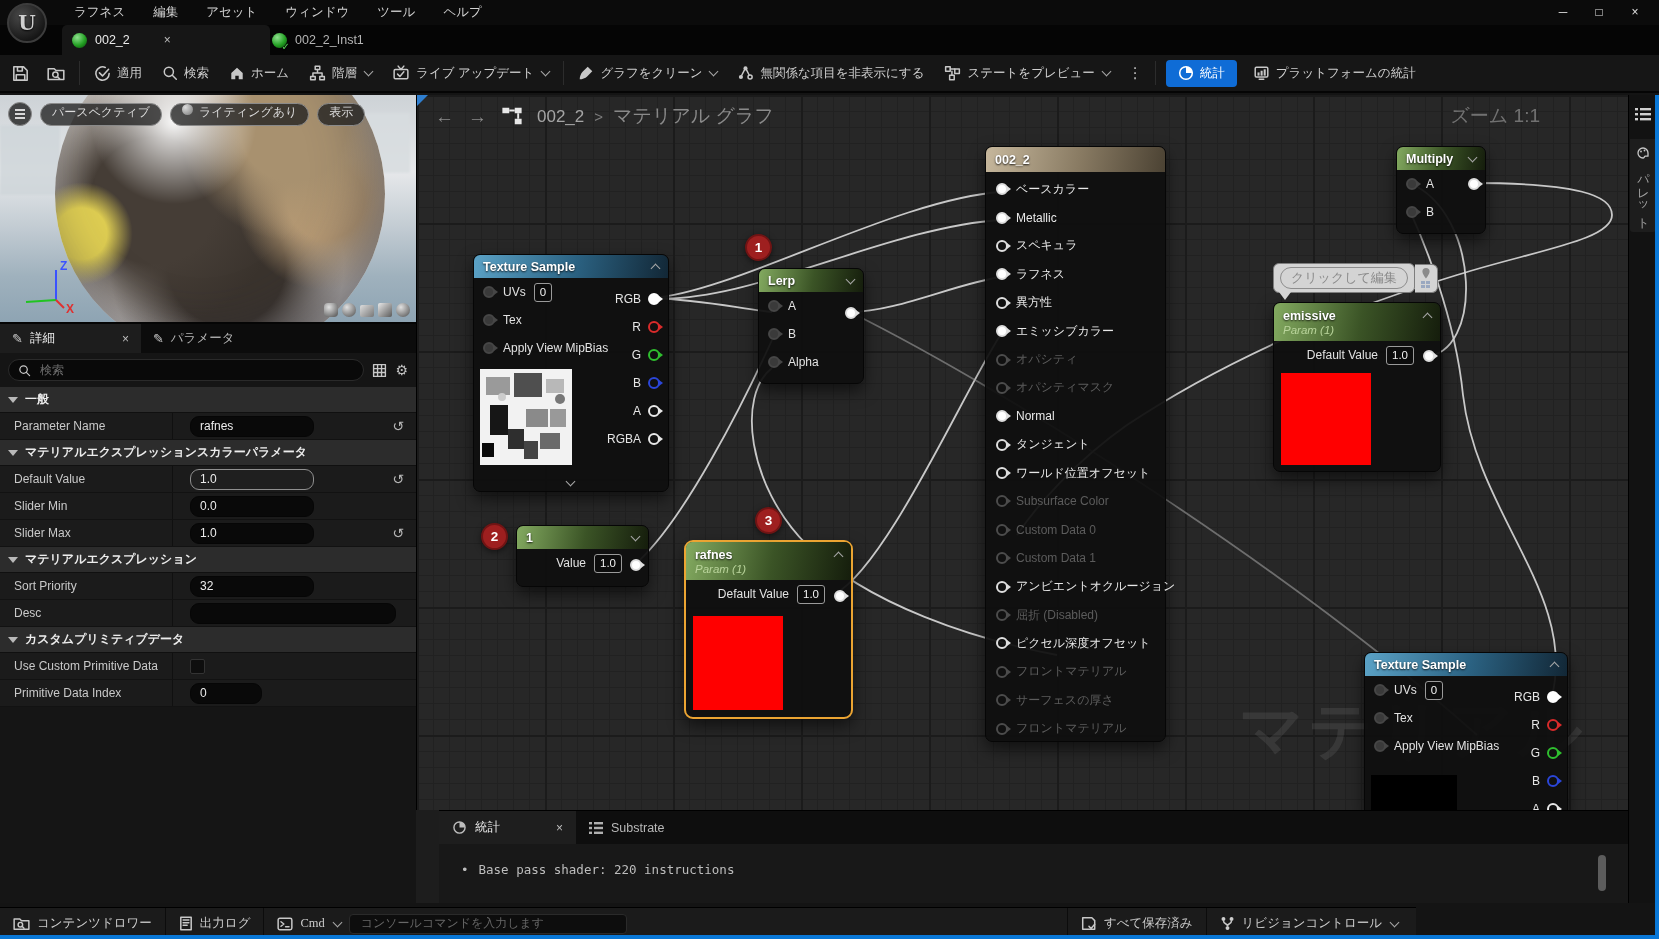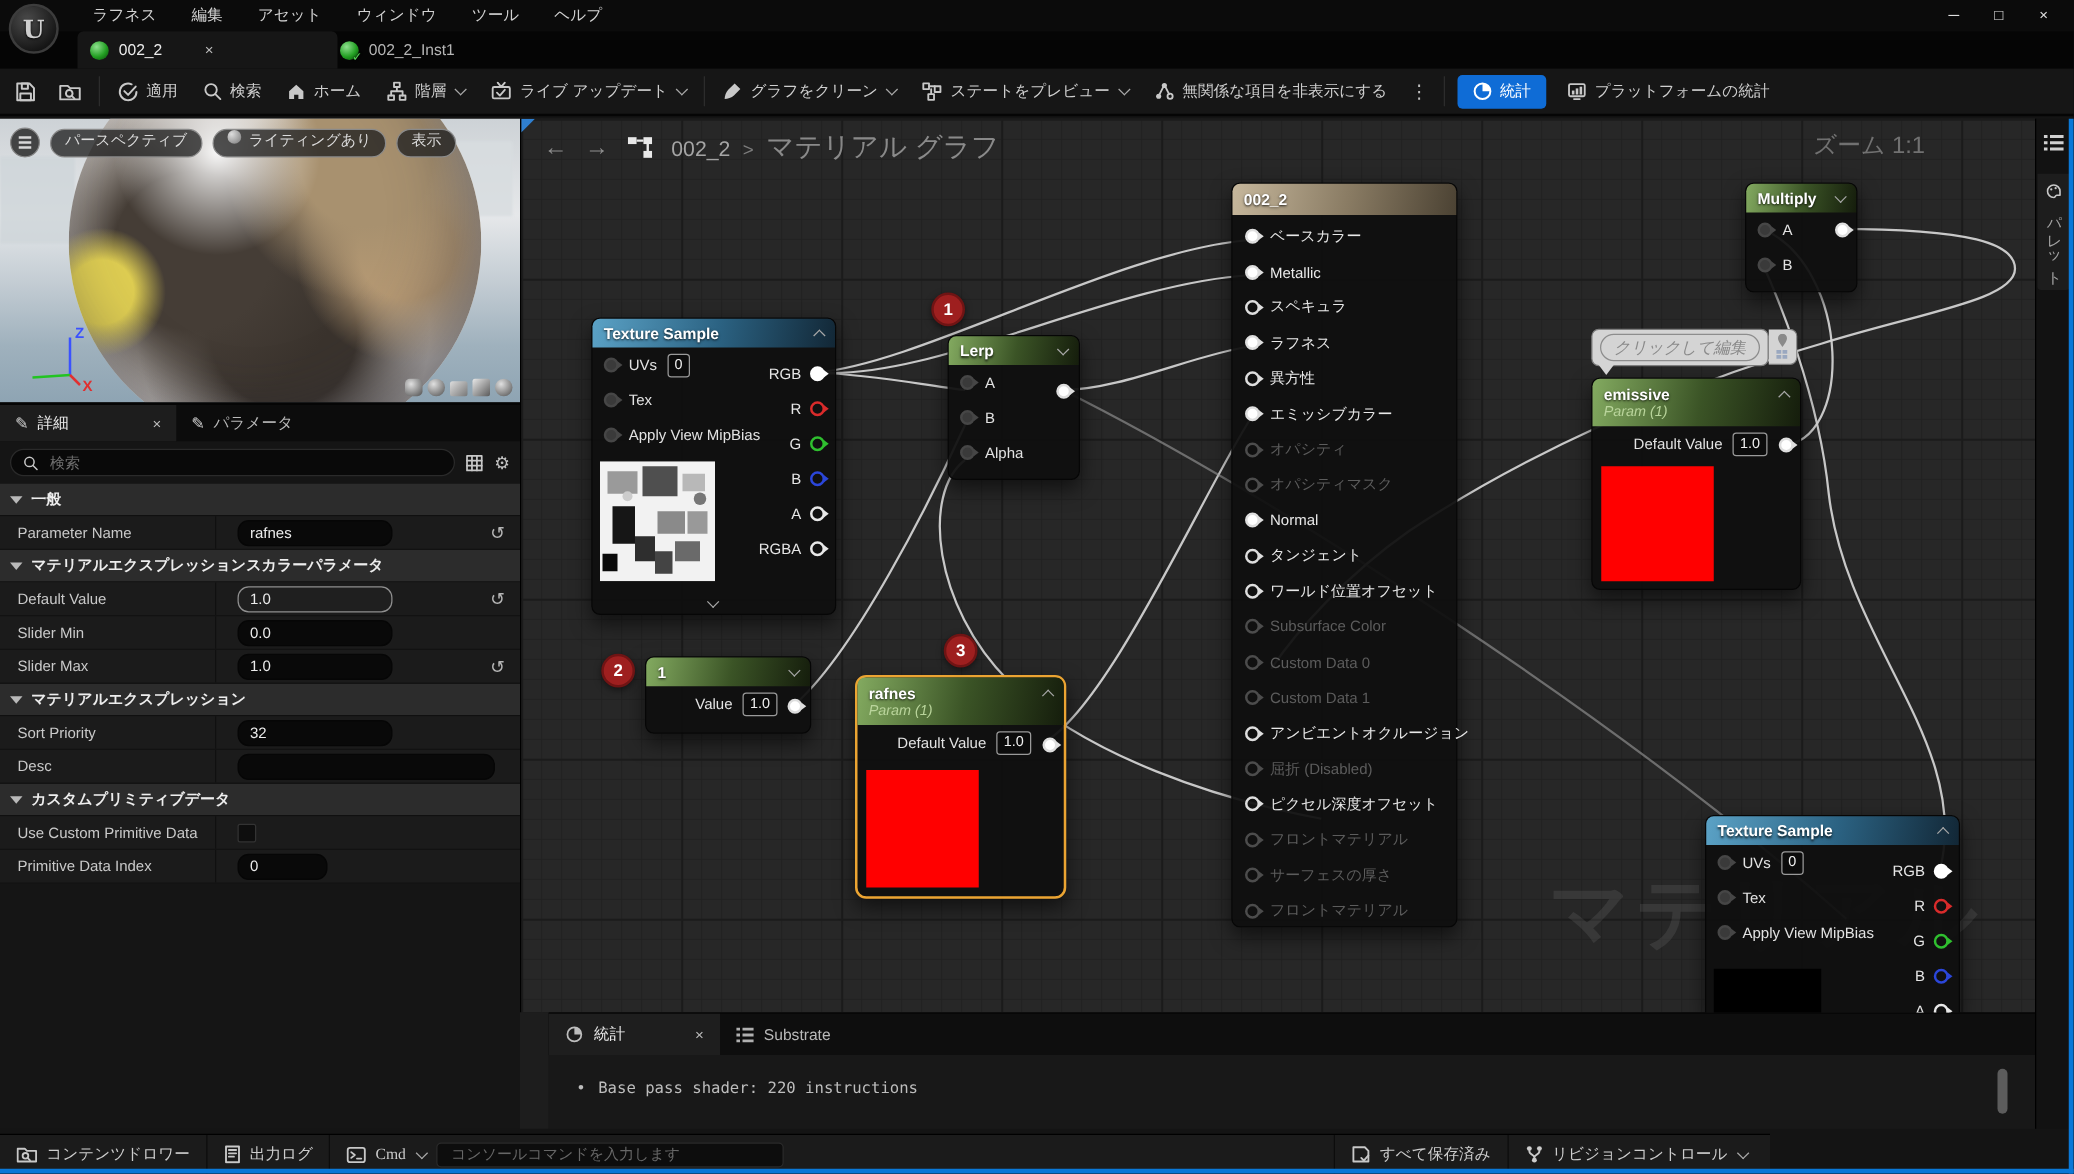--- a/index.html
+++ b/index.html
@@ -104,21 +104,21 @@
        linear-gradient(#1b1b1b 2px,transparent 2px),linear-gradient(90deg,#1b1b1b 2px,transparent 2px),
        linear-gradient(#212121 1px,transparent 1px),linear-gradient(90deg,#212121 1px,transparent 1px);
      background-size:128px 128px,128px 128px,16px 16px,16px 16px;
      border-left:1px solid #000;box-sizing:border-box;}
   .gcorner{left:0;top:0;width:0;height:0;border-top:11px solid #2f7fd0;border-right:11px solid transparent;}
   .gcrumb{left:18px;top:8px;display:flex;align-items:center;gap:14px;z-index:6;}
   .gnav{color:#8d8d8d;font-size:19px;line-height:1;}
   .gcrumb-txt{display:flex;align-items:baseline;gap:10px;opacity:.75;}
   .gcrumb-root{color:#cfcfcf;font-size:17px;}
   .gcrumb-sep{color:#9a9a9a;font-size:15px;}
-  .gcrumb-cur{color:#ababab;font-size:22px;}
+  .gcrumb-cur{color:#ababab;font-size:19px;}
   .gzoom{right:88px;top:8px;color:#999;font-size:19px;opacity:.65;z-index:6;}
   .gwatermark{left:822px;top:592px;color:rgba(200,200,200,.11);font-size:64px;font-weight:bold;letter-spacing:4px;z-index:1;}
   .wires{left:0;top:0;z-index:2;pointer-events:none;}
   .wire{stroke:#d6d6d6;stroke-width:1.8;fill:none;opacity:.92;}
   .wire.dim{stroke:#a8a8a8;opacity:.55;}
 
   
   .node{position:absolute;background:rgba(15,15,15,.94);border:1px solid #060606;border-radius:7px;
         box-shadow:0 7px 16px rgba(0,0,0,.55);color:#e4e4e4;font-size:12px;z-index:3;}
   .node.selected{border:2px solid #eba432;border-radius:9px;}
@@ -151,21 +151,21 @@
   .tex-preview{position:absolute;left:6px;bottom:26px;width:92px;height:96px;}
   .node-chev-bottom{position:absolute;bottom:6px;left:50%;margin-left:-4px;}
   .mpin-row{display:flex;align-items:center;height:28.4px;padding-left:10px;gap:8px;}
   .mpin-label{color:#e8e8e8;white-space:nowrap;}
   .mpin-label.dis{color:#5c5c5c;}
   .out-abs{position:absolute;}
   .red-preview{position:absolute;left:7px;width:90px;background:#ff0000;}
   .badge{position:absolute;width:27px;height:27px;border-radius:50%;background:#9e1f1f;border:2px solid #701414;
          color:#fff;font-weight:bold;font-size:13.5px;display:flex;align-items:center;justify-content:center;
          z-index:5;box-shadow:0 2px 6px rgba(0,0,0,.5);box-sizing:border-box;}
-  .bubble{position:absolute;z-index:5;display:flex;align-items:flex-start;font-style:italic;}
+  .bubble{position:absolute;z-index:5;display:flex;align-items:center;}
   .bubble-body{background:#d4d4d4;border:1px solid #7e7e7e;border-radius:6px;padding:3px 6px;display:flex;align-items:center;}
   .bubble-pill{border:1.5px solid #8d8d8d;border-radius:12px;padding:1px 10px;color:#8a8a8a;font-size:13px;white-space:nowrap;}
   .bubble-att{width:22px;background:#d4d4d4;border:1px solid #7e7e7e;border-left:none;border-radius:0 6px 6px 0;
               display:flex;flex-direction:column;align-items:center;gap:2px;padding:3px 0;color:#777;font-size:9px;}
   .bubble-ptr{position:absolute;left:6px;bottom:-7px;width:0;height:0;border-left:6px solid transparent;
               border-right:6px solid transparent;border-top:8px solid #d4d4d4;}
 
   
   .rstrip{left:1628px;top:95px;width:28px;height:808px;background:#121212;border-left:1px solid #000;box-sizing:border-box;}
   .rlist-ico{left:6px;top:12px;}
@@ -295,36 +295,36 @@
     <div class="tsep"></div>
     <div class="tbtn">
       <svg width="16" height="16" viewBox="0 0 14 14">
           <path d="M8.5 1.5l4 4-4.5 4.5c-1.5 1.5-4.5 2.5-6.5 2.5 0-2 1-5 2.5-6.5z" fill="#c8c8c8"></path>
         </svg>
       <span>グラフをクリーン</span>
         <span class="chev"></span>
     </div>
     <div class="tbtn">
       <svg width="17" height="16" viewBox="0 0 14 14">
+          <circle cx="3" cy="10.5" r="1.8" fill="#c8c8c8"></circle>
+          <circle class="icon-stroke" cx="11" cy="10.5" r="1.8"></circle>
+          <circle cx="7" cy="3" r="1.8" fill="#c8c8c8"></circle>
+          <path class="icon-stroke" d="M6 4.5L3.7 9M8 4.5l2.3 4.5"></path>
+        </svg>
+      <span>無関係な項目を非表示にする</span>
+    </div>
+    <div class="tbtn">
+      <svg width="17" height="16" viewBox="0 0 14 14">
           <rect class="icon-stroke" x="1" y="1.5" width="4" height="4"></rect>
           <rect class="icon-stroke" x="9" y="3.5" width="4" height="4"></rect>
           <rect class="icon-stroke" x="4.5" y="9" width="4" height="4"></rect>
           <path class="icon-stroke" d="M5 3.5h4M6.5 5.5V9"></path>
         </svg>
       <span>ステートをプレビュー</span>
         <span class="chev"></span>
-    </div>
-    <div class="tbtn">
-      <svg width="17" height="16" viewBox="0 0 14 14">
-          <circle cx="3" cy="10.5" r="1.8" fill="#c8c8c8"></circle>
-          <circle class="icon-stroke" cx="11" cy="10.5" r="1.8"></circle>
-          <circle cx="7" cy="3" r="1.8" fill="#c8c8c8"></circle>
-          <path class="icon-stroke" d="M6 4.5L3.7 9M8 4.5l2.3 4.5"></path>
-        </svg>
-      <span>無関係な項目を非表示にする</span>
     </div>
     <div class="dots3">⋮</div>
     <div class="tsep"></div>
     <div class="stats-btn">
       <svg width="16" height="16" viewBox="0 0 14 14">
           <circle cx="7" cy="7" r="5.5" fill="none" stroke="#fff" stroke-width="1.4"></circle>
           <path d="M7 7V1.5A5.5 5.5 0 0 1 12.5 7z" fill="#fff"></path>
         </svg>
       <span>統計</span>
     </div>

